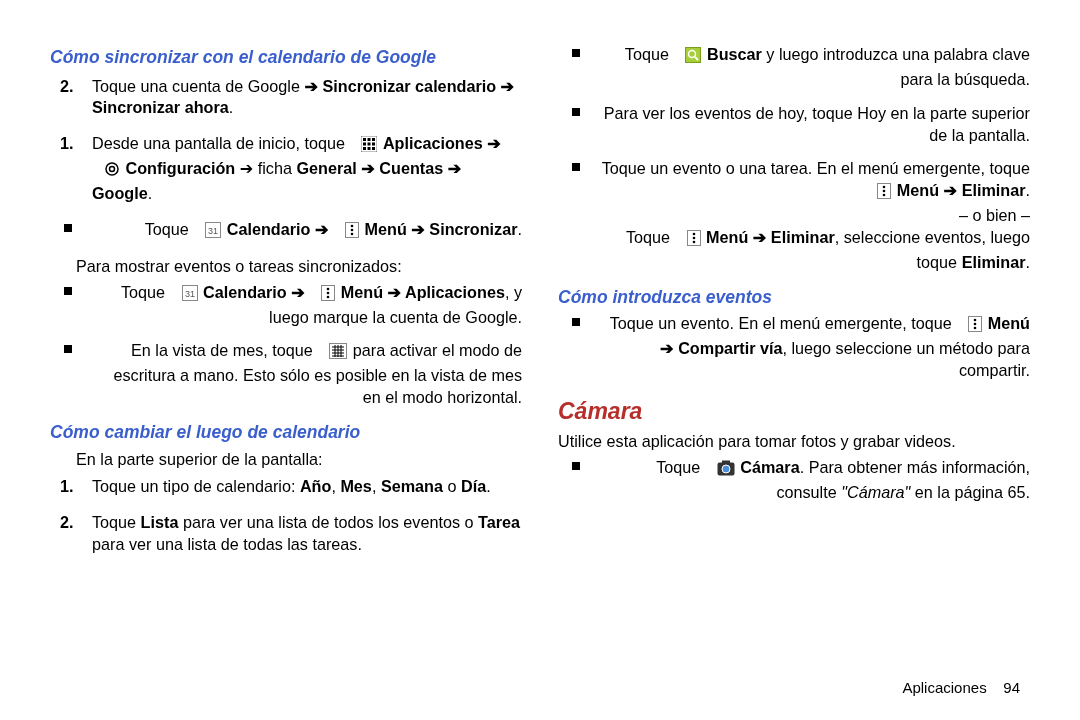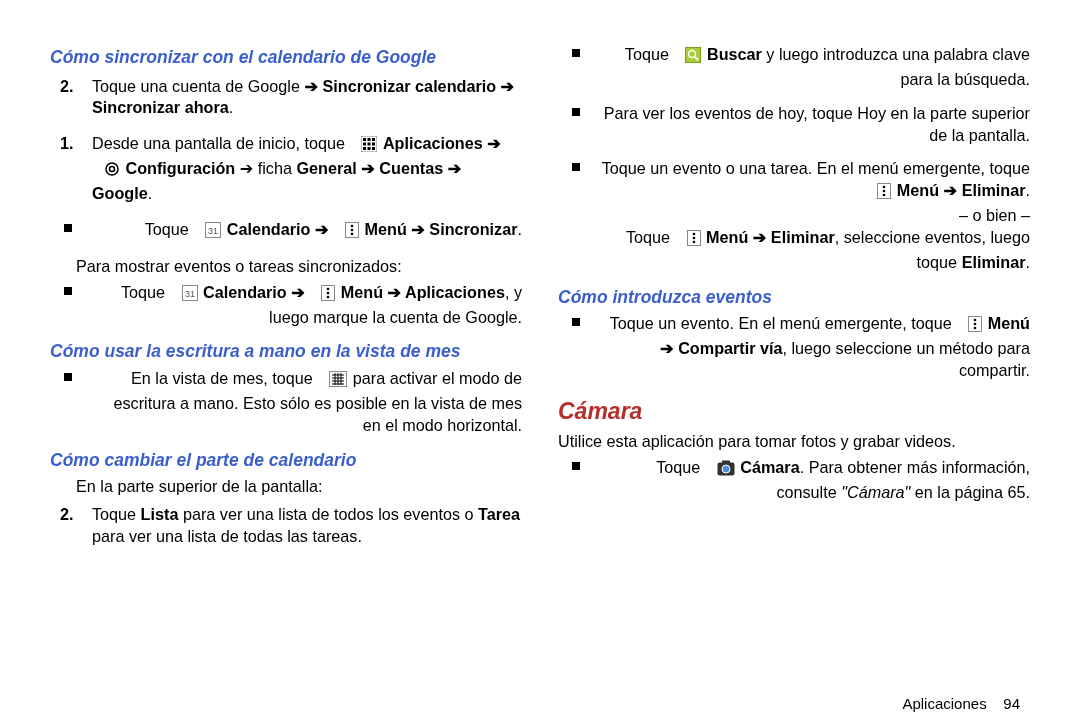--- a/index.html
+++ b/index.html
@@ -82,21 +82,21 @@
   .i { font-style: italic; }
   .arrow { font-weight: bold; }
   .icon {
     display: inline-block;
     vertical-align: -3px;
     margin: 0 1px;
     padding-left: 11px;
   }
   .footer {
     position: absolute;
-    bottom: 6px;
+    bottom: 22px;
     right: 60px;
     font-size: 15px;
   }
 </style>
 </head>
 <body>
 
 <div class="page">
 
   <div class="col left">
@@ -174,43 +174,45 @@
               <rect x="0.5" y="0.5" width="13" height="15" fill="#fff" stroke="#888"></rect>
               <circle cx="7" cy="4" r="1.3"></circle>
               <circle cx="7" cy="8" r="1.3"></circle>
               <circle cx="7" cy="12" r="1.3"></circle>
             </svg>
         </span>
         <span class="b">Menú</span><span class="arrow"> ➔ </span><span class="b">Aplicaciones</span><span>, y luego marque la cuenta de Google.</span>
       </li>
     </ul>
 
-    <div class="h-blue">Cómo usar la escritura a mano en la vista de mes</div>
     <ul class="square">
       <li>
         <span>En la vista de mes, toque </span>
         <span class="icon">
           <svg width="18" height="16">
               <rect x="0.5" y="0.5" width="17" height="15" fill="#fff" stroke="#888"></rect>
           <line x1="3" y1="4" x2="15" y2="4" stroke="#000"></line>
               <line x1="3" y1="7" x2="15" y2="7" stroke="#000"></line>
               <line x1="3" y1="10" x2="15" y2="10" stroke="#000"></line>
               <line x1="3" y1="13" x2="15" y2="13" stroke="#000"></line>
           <line x1="6" y1="2" x2="6" y2="14" stroke="#000"></line>
               <line x1="9" y1="2" x2="9" y2="14" stroke="#000"></line>
               <line x1="12" y1="2" x2="12" y2="14" stroke="#000"></line>
             </svg>
         </span>
         <span> para activar el modo de escritura a mano. Esto sólo es posible en la vista de mes en el modo horizontal.</span>
       </li>
     </ul>
 
-    <div class="h-blue">Cómo cambiar el parte de calendario</div>
+    <div class="h-blue">Cómo cambiar el luego de calendario</div>
     <div class="plain">En la parte superior de la pantalla:</div>
     <ol>
+      <li data-num="1.">
+        <span>Toque un tipo de calendario: </span><span class="b">Año</span>, <span class="b">Mes</span>, <span class="b">Semana</span><span> o </span><span class="b">Día</span><span>.</span>
+      </li>
       <li data-num="2.">
         <span>Toque </span><span class="b">Lista</span><span> para ver una lista de todos los eventos o </span><span class="b">Tarea</span><span> para ver una lista de todas las tareas.</span>
       </li>
     </ol>
   </div>
 
   <div class="col right">
 
     <ul class="square">
       <li>

